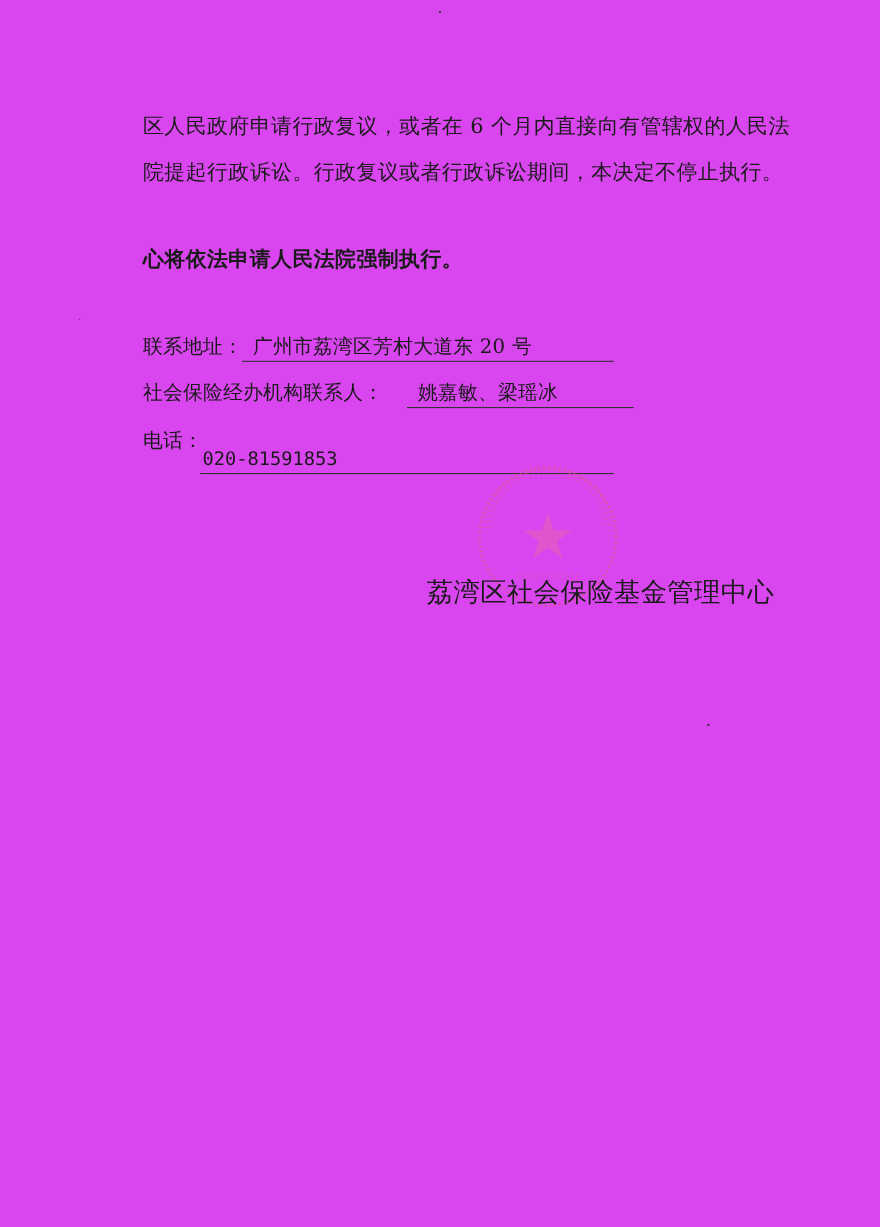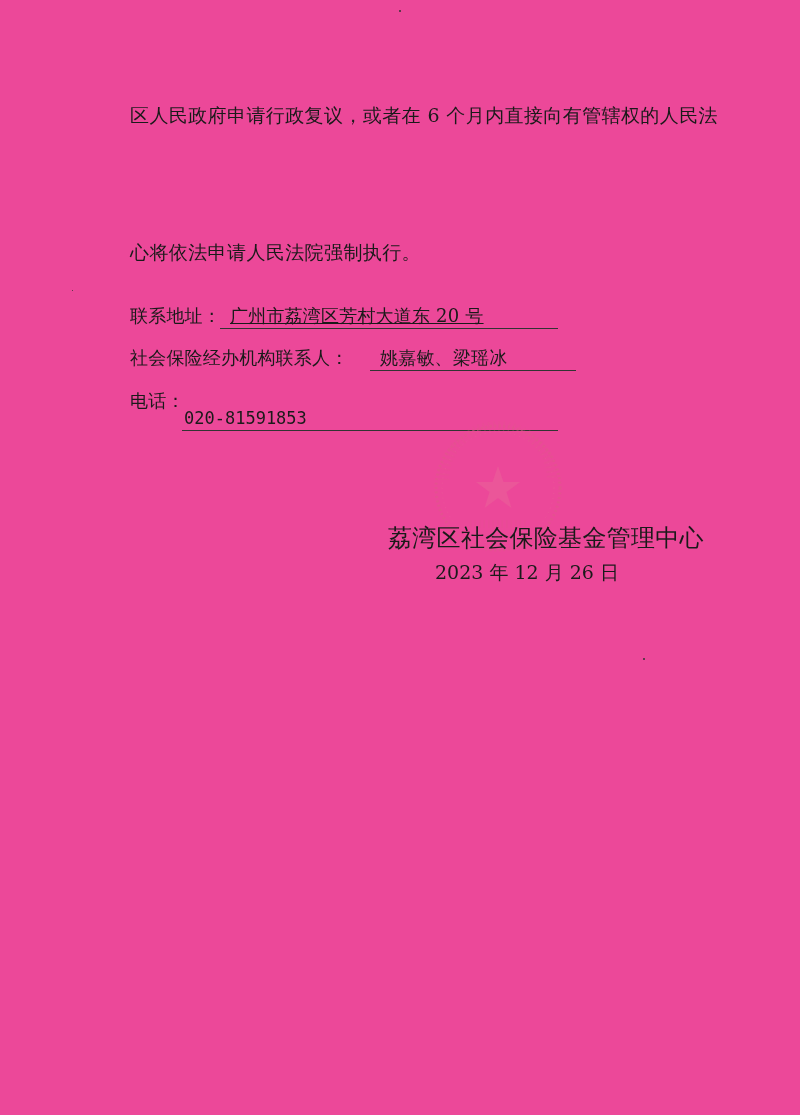--- a/index.html
+++ b/index.html
@@ -12,21 +12,21 @@
     height: 1115px;
     position: relative;
     overflow: hidden;
     font-family: "DejaVu Serif", "Liberation Serif", serif;
     color: #1a1a1a;
   }
   .page {
     position: absolute;
     left: 0; top: 0;
     width: 800px; height: 1115px;
-    background: #ec4899;
+    background: #d946ef;
   }
   .body-line {
     position: absolute;
     left: 130px;
     width: 560px;
     font-size: 19px;
     line-height: 24px;
     white-space: nowrap;
     letter-spacing: 0.4px;
   }
@@ -93,25 +93,26 @@
 </head>
 <body>
 
 <div class="page">
 
   <div class="speck" style="left:399px;top:10px;"></div>
   <div class="speck" style="left:643px;top:658px;"></div>
   <div class="speck" style="left:72px;top:290px;width:1px;height:1px;"></div>
 
   <div class="body-line" style="top:103px;">区人民政府申请行政复议，或者在 6 个月内直接向有管辖权的人民法</div>
-  <div class="body-line" style="top:240px;">心将依法申请人民法院强制执行。</div>
+  <div class="body-line" style="top:145px;">院提起行政诉讼。行政复议或者行政诉讼期间，本决定不停止执行。</div>
+  <div class="body-line" style="top:224px;font-weight:bold;">心将依法申请人民法院强制执行。</div>
 
   <div class="field-row" style="top:304px;">
     <span class="field-label">联系地址：</span>
-    <span class="field-value" style="left:90px;width:338px;text-decoration:underline;">广州市荔湾区芳村大道东 20 号</span>
+    <span class="field-value" style="left:90px;width:338px;">广州市荔湾区芳村大道东 20 号</span>
   </div>
 
   <div class="field-row" style="top:346px;">
     <span class="field-label">社会保险经办机构联系人：</span>
     <span class="field-value" style="left:240px;width:206px;">姚嘉敏、梁瑶冰</span>
   </div>
 
   <div class="field-row" style="top:389px;">
     <span class="field-label">电话：</span>
     <span class="field-value mono" style="left:52px;width:376px;margin-top:17px;">020-81591853</span>
@@ -119,15 +120,14 @@
 
   <svg class="seal" viewBox="0 0 136 136" xmlns="http://www.w3.org/2000/svg">
     <circle cx="68" cy="68" r="62" fill="none" stroke="#e0588a" stroke-width="3" stroke-dasharray="2 2.5"></circle>
     <circle cx="68" cy="68" r="56" fill="none" stroke="#e86c98" stroke-width="1" stroke-dasharray="1 4" opacity="0.7"></circle>
     <path d="M14,60 A54,54 0 0 1 122,60" fill="none" stroke="#e0588a" stroke-width="10" stroke-dasharray="1.5 3.5" opacity="0.45"></path>
     <polygon points="68,46 73.5,62 90,62 76.5,72 81.5,88 68,78 54.5,88 59.5,72 46,62 62.5,62" fill="#e86c98" opacity="0.7"></polygon>
     <path d="M40,104 L96,104" stroke="#e0588a" stroke-width="8" stroke-dasharray="1.5 3" opacity="0.4"></path>
   </svg>
 
   <div class="sign-org">荔湾区社会保险基金管理中心</div>
-  <div class="sign-date">2023 年 12 月 26 日</div>
 
 </div>
 
 </body></html>

